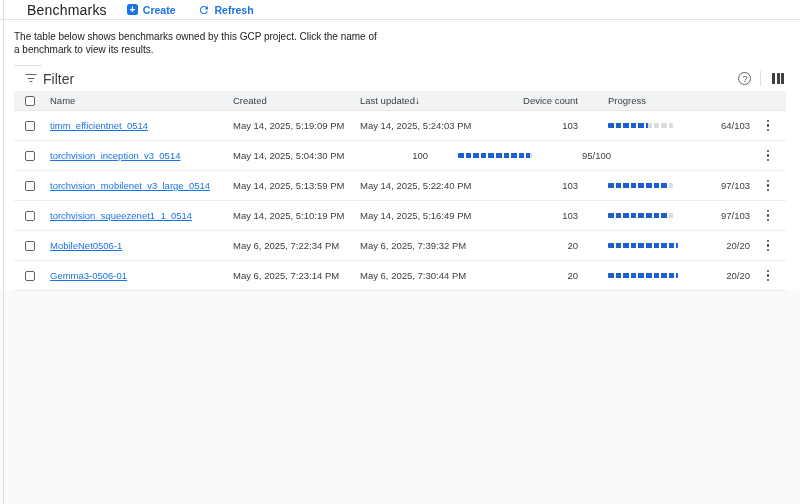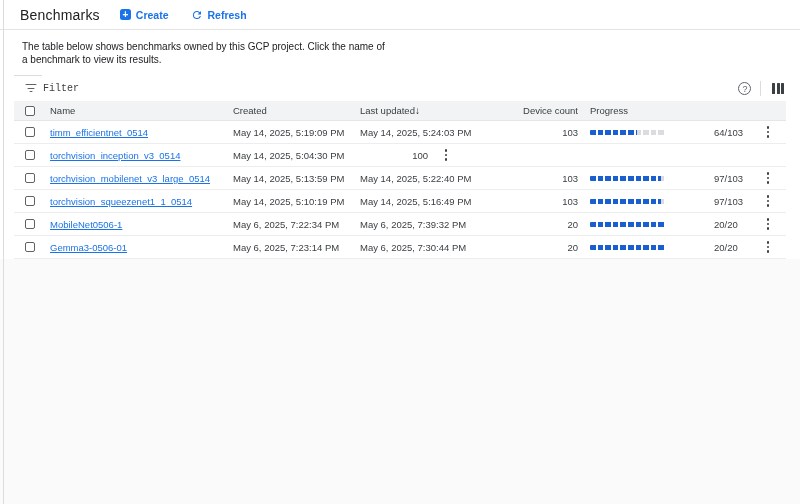--- a/index.html
+++ b/index.html
@@ -11,73 +11,73 @@
     position:relative;
   }
   .left-edge {
     position:absolute; left:3px; top:0; bottom:0; width:1px;
     background:#dadce0; z-index:5;
   }
   .card { background:#ffffff; width:100%; }
 
   
   .header-bar {
-    height:30px; display:flex; align-items:center;
-    padding-left:20px; border-bottom:1px solid #e4e4e7; background:#fff;
+    height:20px; display:flex; align-items:center;
+    padding-left:27px; border-bottom:1px solid #e4e4e7; background:#fff;
   }
   .page-title { font-size:14px; color:#202124; letter-spacing:.2px; }
   .hbtn {
     display:flex; align-items:center; gap:5px; border:none; background:none;
     color:var(--accent); font-size:10.5px; font-weight:bold; cursor:pointer;
     font-family:inherit; padding:4px 6px;
   }
   .hbtn.create { margin-left:14px; }
   .hbtn.refresh { margin-left:10px;justify-content:flex-end; }
   .plus-box {
     width:11px; height:11px; background:var(--accent); border-radius:2.5px;
     color:#fff; font-size:10px; line-height:10px; font-weight:bold;
     display:flex; align-items:center; justify-content:center;
   }
   .refresh-ic { width:12px; height:12px; display:block; }
 
   
-  .description { padding:10px 14px 0 22px; font-size:10px; line-height:13px; color:#202124; }
+  .description { padding:10px 14px 0 14px; font-size:10px; line-height:13px; color:#202124; }
   .section-divider { height:1px; width:28px; background:#dadce0; margin:9px 0 0 14px; }
 
   
   .toolbar { height:25px; display:flex; align-items:center; padding:0 14px 0 25px; background:#fff; }
   .filter-btn { display:flex; align-items:center; gap:7px; cursor:pointer; }
   .filter-ic { width:11px; height:9px; position:relative; }
   .filter-ic span { position:absolute; left:50%; transform:translateX(-50%); height:1.4px; background:#5f6368; border-radius:1px; }
   .filter-ic span:nth-child(1){ top:0; width:11px; }
   .filter-ic span:nth-child(2){ top:3.5px; width:7px; }
   .filter-ic span:nth-child(3){ top:7px; width:3px; }
-  .filter-label { font-size:10px; color:#3c4043;font-family:Liberation Mono, monospace; }
+  .filter-label { font-size:14px; color:#3c4043; }
   .toolbar-right { margin-left:auto; display:flex; align-items:center; gap:9px; }
   .help-btn {
     width:13px; height:13px; border:1.3px solid #5f6368; border-radius:50%;
     font-size:9px; color:#5f6368; display:flex; align-items:center; justify-content:center;
     cursor:pointer; background:#fff;
   }
   .tb-divider { width:1px; height:15px; background:#dadce0; }
   .cols-btn { display:flex; gap:1.6px; cursor:pointer; padding:2px; }
   .cols-btn i { width:2.8px; height:11px; background:#3c4043; border-radius:.5px; }
 
   
   .tbl { margin:0 14px; font-size:9.5px; }
-  .trow { display:flex; align-items:center; height:23px; border-bottom:1px solid #ebedef; }
+  .trow { display:flex; align-items:center; height:30px; border-bottom:1px solid #ebedef; }
   .thead { height:20px; background:var(--header-bg); border-bottom:1px solid #e4e6e8; color:#3c4043; }
   .thead .cell { cursor:pointer; }
   .cell { display:flex; align-items:center; overflow:hidden; white-space:nowrap; }
   .c-check { flex:0 0 36px; padding-left:11px; }
   .c-name { flex:0 0 183px; }
   .c-created { flex:0 0 127px; }
   .c-updated { flex:0 0 150px; }
   .c-device { flex:0 0 68px; justify-content:flex-end;text-align:center; }
-  .c-progress { flex:1 1 auto; padding-left:12px; gap:9px; }
+  .c-progress { flex:1 1 auto; padding-left:30px; gap:9px; }
   .c-menu { flex:0 0 36px; justify-content:center; }
   .checkbox {
     width:10px; height:10px; border:1.4px solid #5f6368; border-radius:2px;
     background:#fff; cursor:pointer; display:block;
   }
   .sort-arrow { font-size:10px; color:#202124; }
   .link { color:var(--accent); text-decoration:underline; cursor:pointer; }
   .pb-track {
     width:76px; height:5px; position:relative; overflow:hidden; border-radius:1px;
     background:repeating-linear-gradient(90deg, var(--ptrack) 0 5.6px, transparent 5.6px 7.6px);
@@ -183,20 +183,26 @@
 
   <div class="trow">
     <div class="cell c-check">
       <span class="checkbox"></span>
     </div>
     <div class="cell c-name">
       <span class="link">torchvision_inception_v3_0514</span>
     </div>
     <div class="cell c-created">May 14, 2025, 5:04:30 PM</div>
     <div class="cell c-device">100</div>
+    <div class="cell c-progress">
+      <span class="pb-track">
+        <span class="pb-fill" style="width: 95%;"></span>
+      </span>
+      <span class="fraction">95/100</span>
+    </div>
     <div class="cell c-menu">
       <span class="kebab">
         <i></i>
               <i></i>
               <i></i>
       </span>
     </div>
   </div>
 
   <div class="trow">

